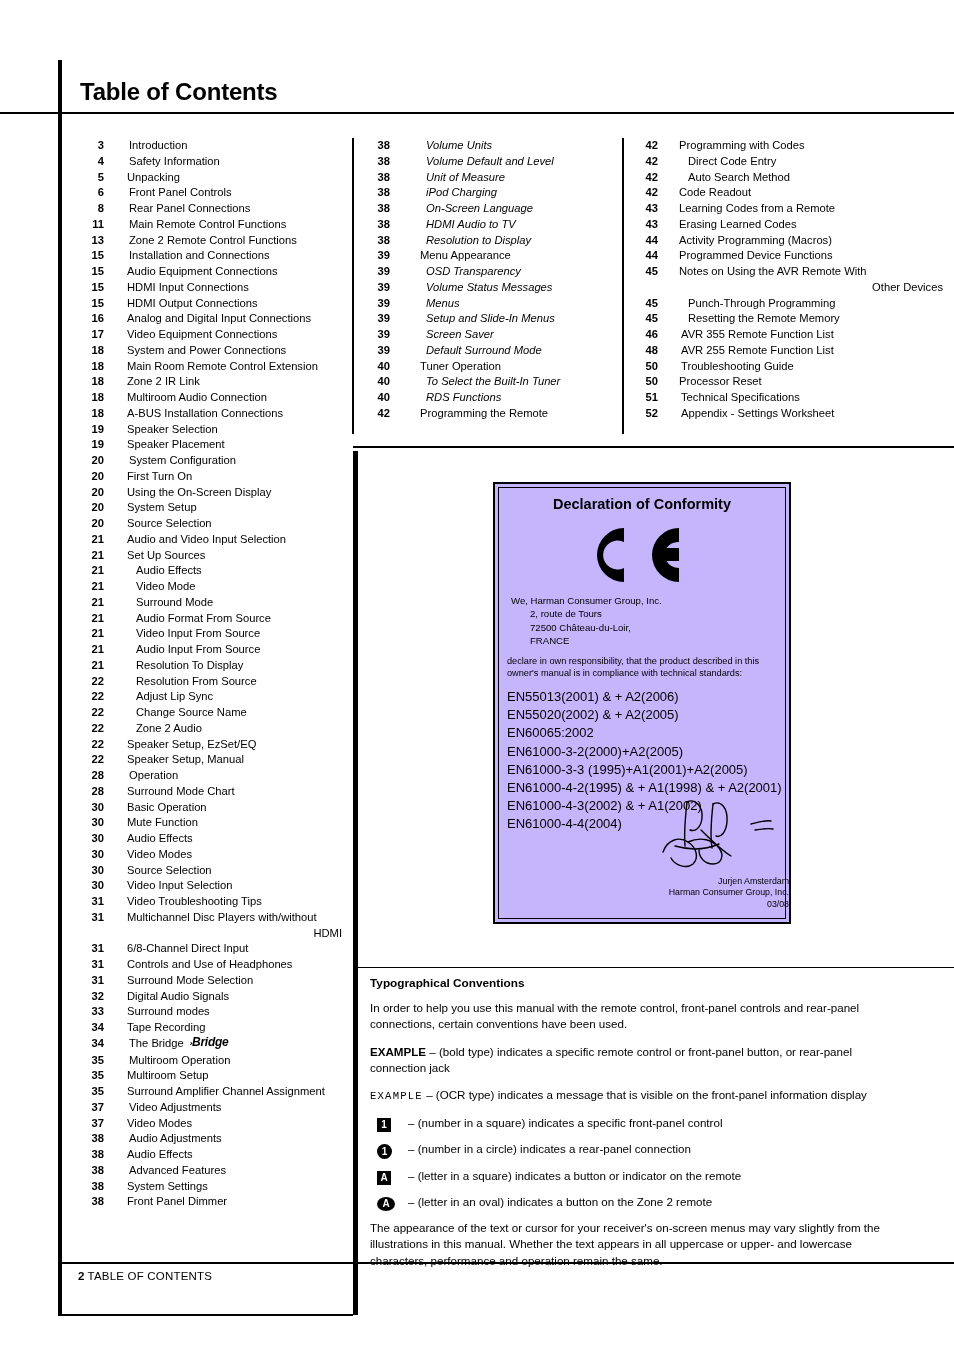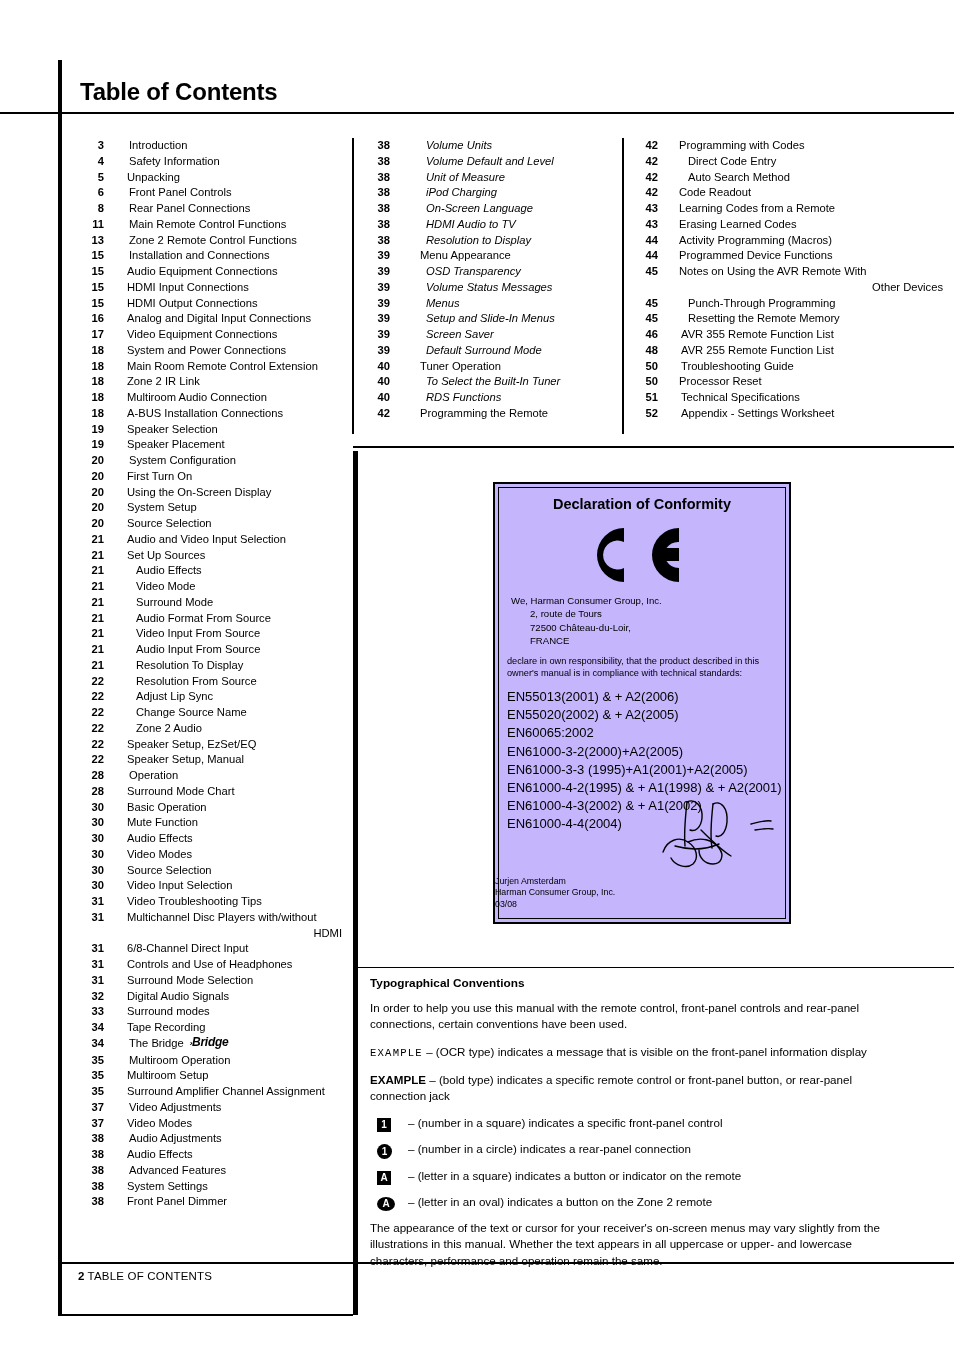--- a/index.html
+++ b/index.html
@@ -199,21 +199,21 @@
   .doc-standards {
     position: absolute;
     left: 12px; top: 204px;
     font-size: 13px;
     line-height: 18.2px;
   }
   .doc-sig {
     position: absolute;
     left: 0; bottom: 12px;
     width: 100%;
-    text-align: left;
+    text-align: right;
     font-size: 8.8px;
     line-height: 11.4px;
   }
   .sig-scribble {
     position: absolute;
     left: 160px; top: 312px;
     width: 130px; height: 75px;
   }
 
   
@@ -781,23 +781,23 @@
     <div>Jurjen Amsterdam</div>
     <div>Harman Consumer Group, Inc.</div>
     <div>03/08</div>
   </div>
 </div>
 
 <div class="typo-sec">
   <div class="typo-h">Typographical Conventions</div>
   <p class="typo-p">In order to help you use this manual with the remote control, front-panel controls and rear-panel connections, certain conventions have been used.</p>
 
+  <p class="typo-p"><span class="ex-bold">EXAMPLE</span><span> – (bold type) indicates a specific remote control or front-panel button, or rear-panel connection jack</span></p>
+
   <p class="typo-p"><span class="ex-ocr">EXAMPLE</span><span> – (OCR type) indicates a message that is visible on the front-panel information display</span></p>
-
-  <p class="typo-p"><span class="ex-bold">EXAMPLE</span><span> – (bold type) indicates a specific remote control or front-panel button, or rear-panel connection jack</span></p>
 
   <div id="typo-bullets">
       <div class="bullet-row">
         <span class="bullet-icon-wrap"><span class="ic-sq">1</span></span>
         <span class="bullet-text">– (number in a square) indicates a specific front-panel control</span>
       </div>
       <div class="bullet-row">
         <span class="bullet-icon-wrap"><span class="ic-circ">1</span></span>
         <span class="bullet-text">– (number in a circle) indicates a rear-panel connection</span>
       </div>

